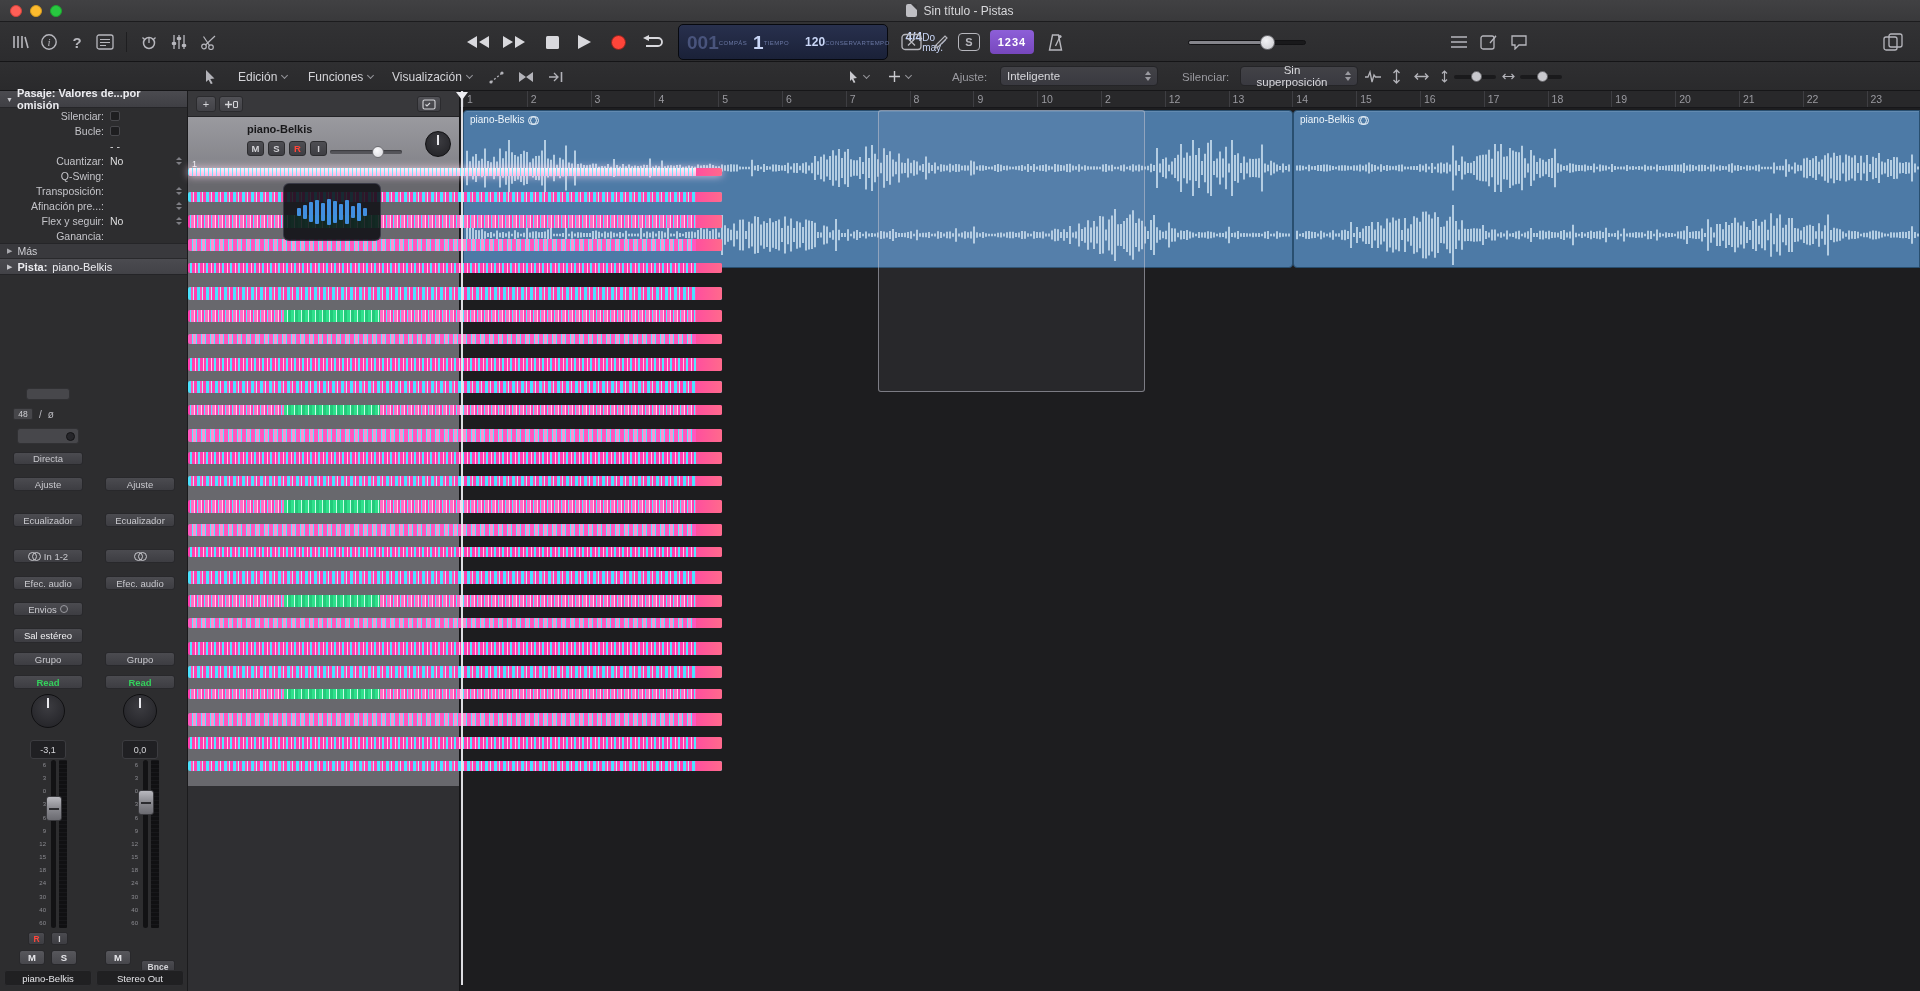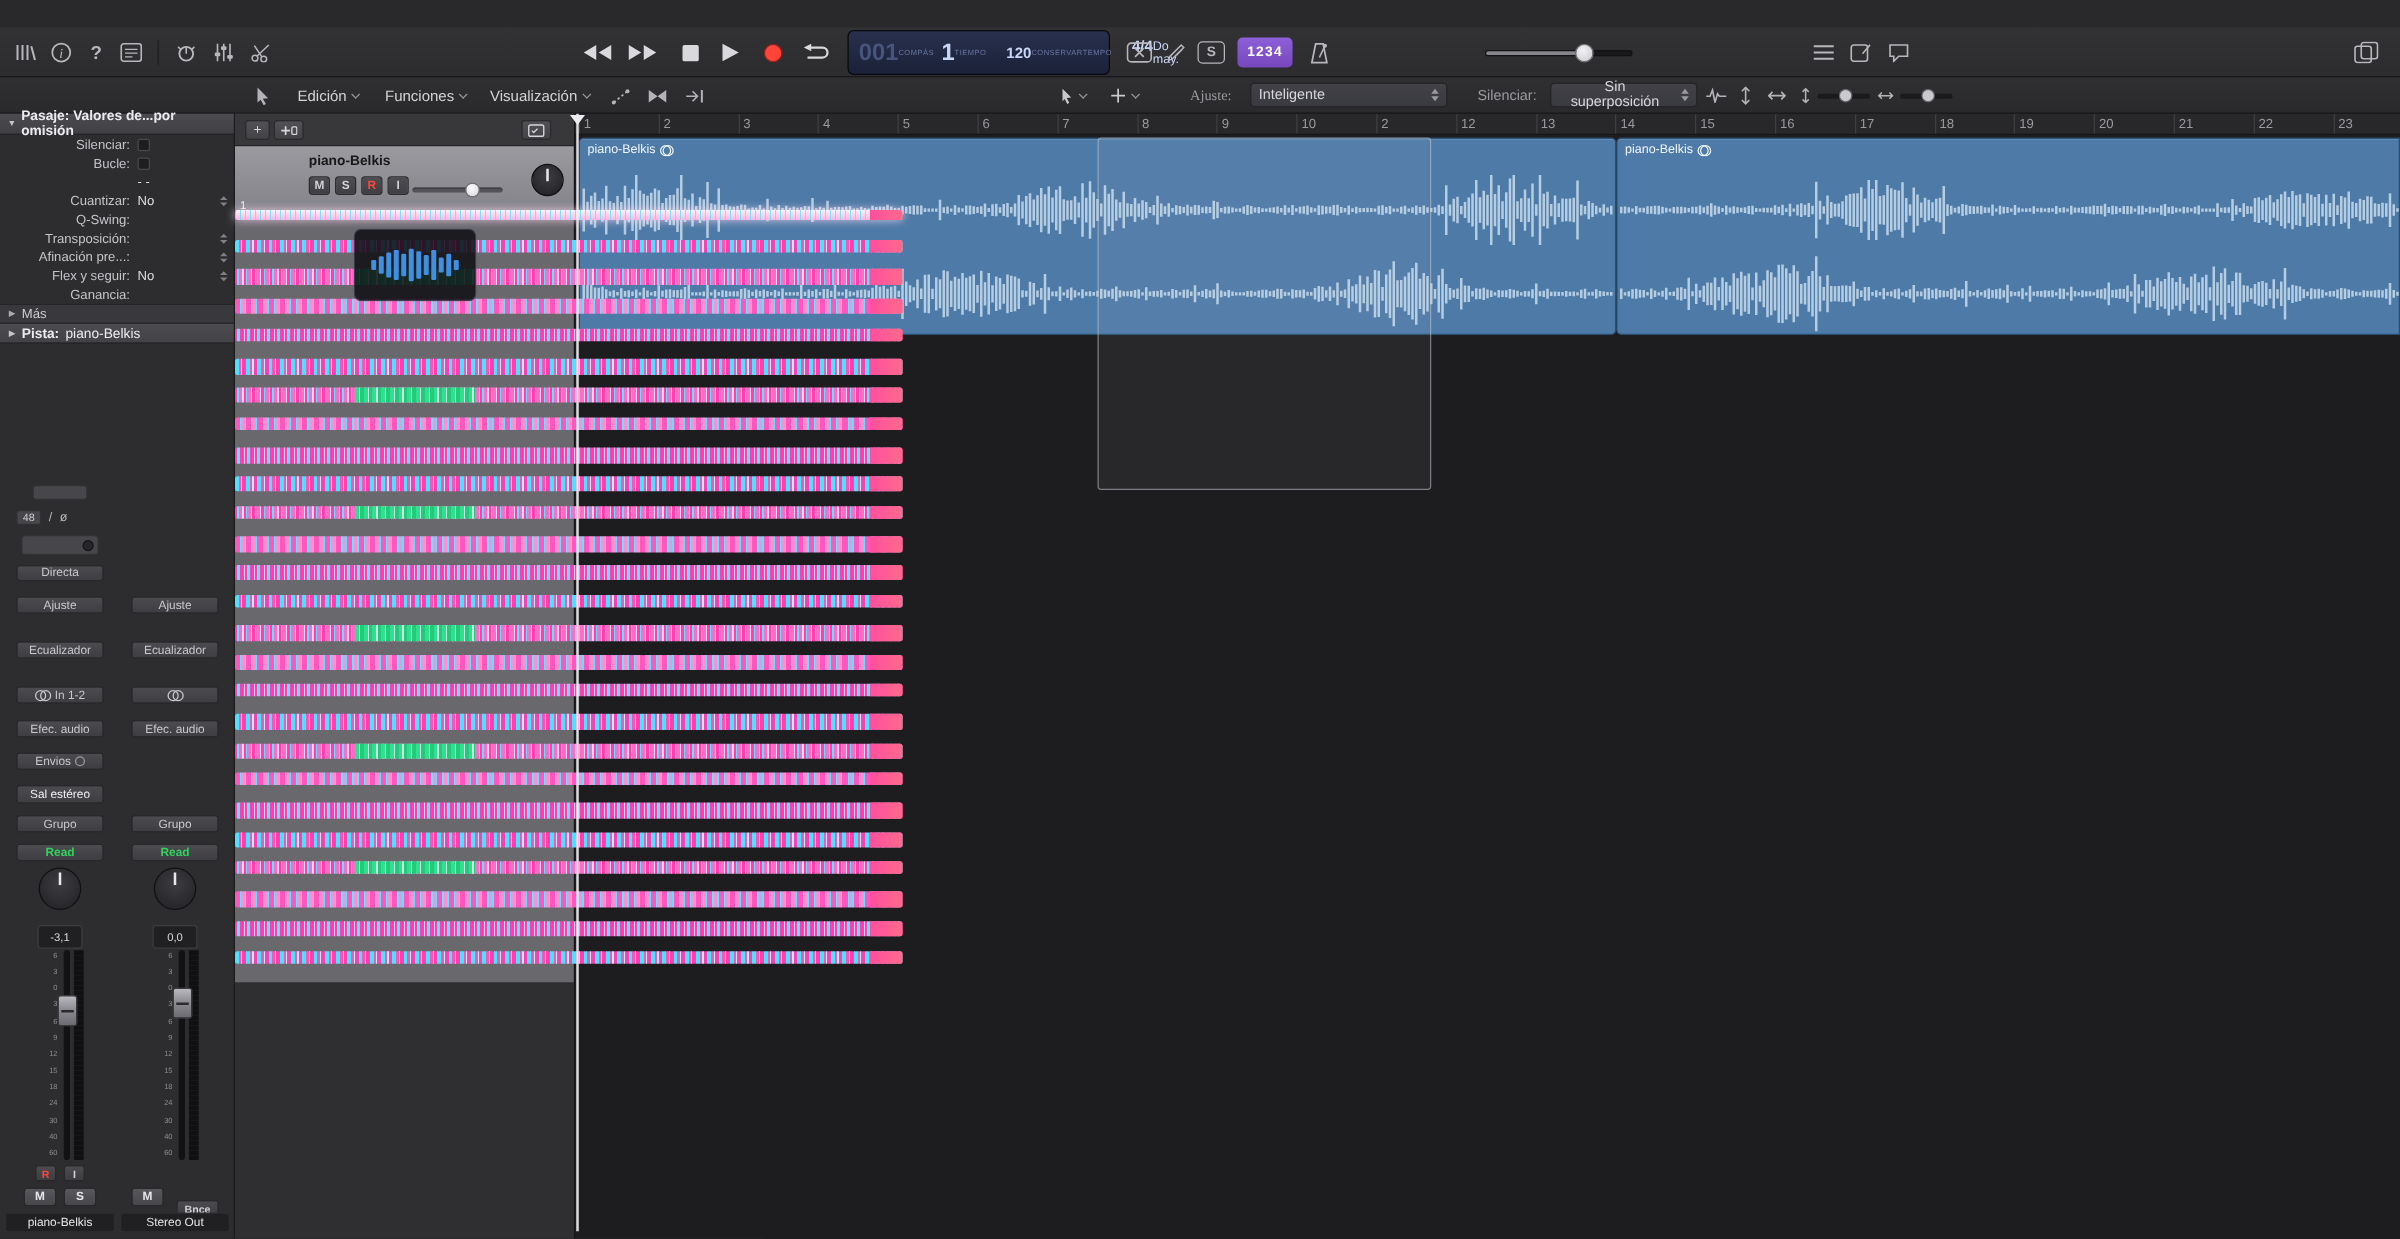--- a/index.html
+++ b/index.html
@@ -186,20 +186,29 @@
   .glitch-popup{position:absolute;left:283px;top:183px;width:98px;height:58px;z-index:45;
     background:rgba(16,16,22,.88);border:1px solid rgba(90,90,110,.5);border-radius:6px;
     display:flex;align-items:center;justify-content:center;gap:2px;}
   .glitch-popup span{width:4px;background:#418fe0;border-radius:1px;display:block;}
 </style>
 </head>
 <body>
 
 <div class="window">
 
+  <div class="titlebar">
+    <div class="traffic">
+      <span class="tl close"></span>
+      <span class="tl min"></span>
+      <span class="tl max"></span>
+    </div>
+    <span class="doc-icon"></span>
+    <span class="wtitle">Sin título - Pistas</span>
+  </div>
 
   <div class="toolbar">
     <button class="icon-btn" style="left:8px;">
       <svg width="18" height="16">
           <path d="M2 2v12M6 2v12M10 2v12M13 3l3 11" stroke="currentColor" stroke-width="1.6" fill="none"></path>
         </svg>
     </button>
     <button class="icon-btn" style="left:36px;">
       <svg width="18" height="18">
           <circle cx="9" cy="9" r="7.2" stroke="currentColor" fill="none" stroke-width="1.4"></circle>
@@ -388,21 +397,21 @@
         </svg>
       <span class="chev-s"></span>
     </button>
     <button class="cb-item" style="left:888px;">
       <svg width="13" height="13">
           <path d="M6.5 1v11M1 6.5h11" stroke="#c9c9ce" stroke-width="1.4"></path>
         </svg>
       <span class="chev-s"></span>
     </button>
 
-    <span class="cb-item cb-lbl" style="left:952px;font-family:Liberation Serif, serif;">Ajuste:</span>
+    <span class="cb-item cb-lbl" style="left:952px;">Ajuste:</span>
     <div class="cb-item" style="left:1000px;top:4px;height:20px;">
       <button class="dropdown" style="width:158px;">
         <span>Inteligente</span>
         <span class="updown">
             <i class="u"></i>
             <i class="d"></i>
           </span>
       </button>
     </div>
     <span class="cb-item cb-lbl" style="left:1182px;">Silenciar:</span>

